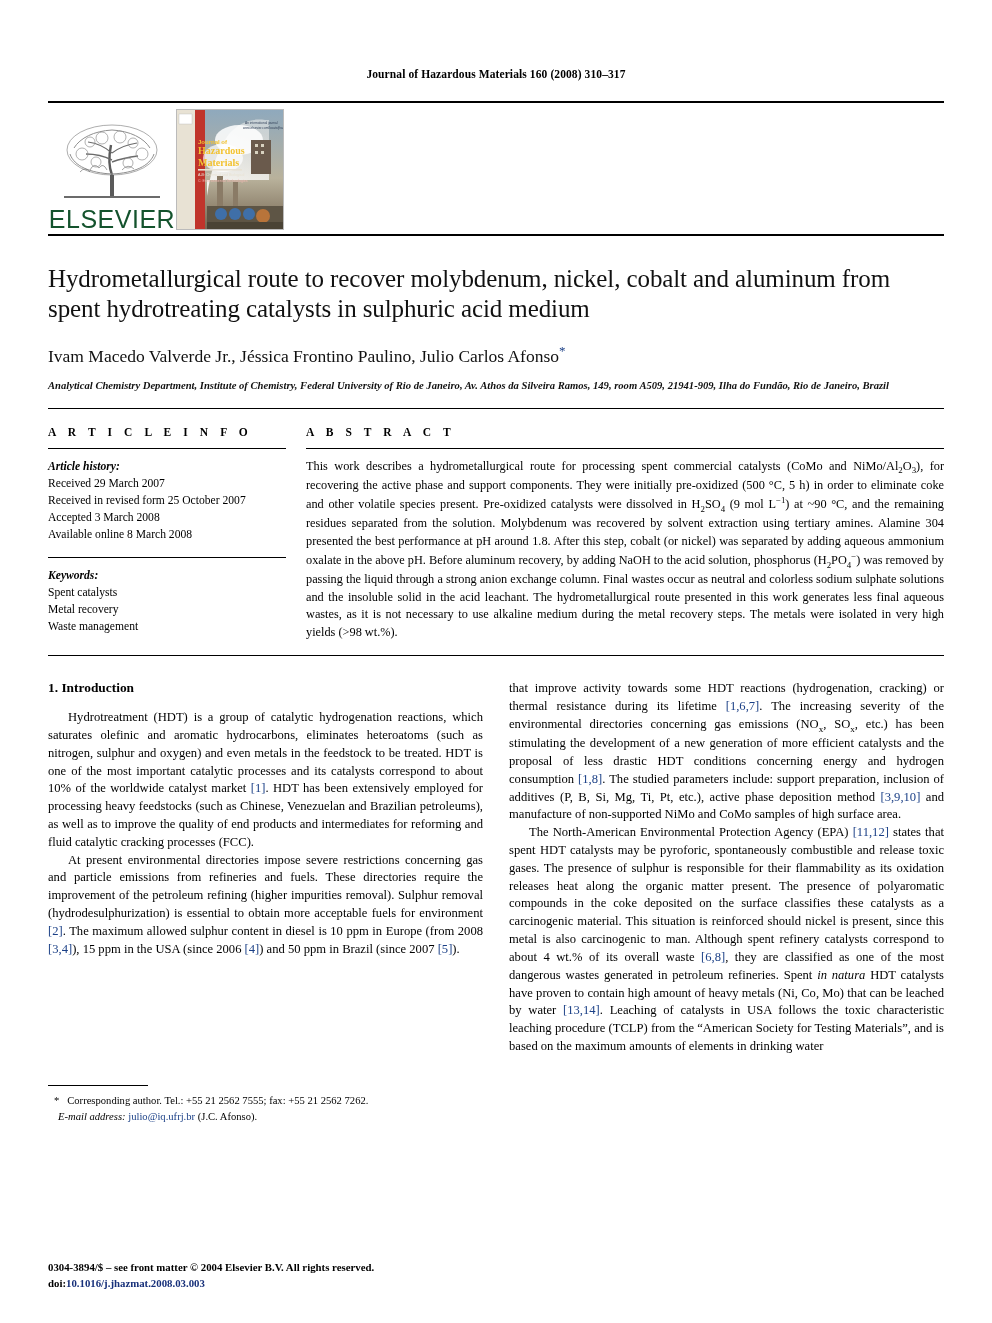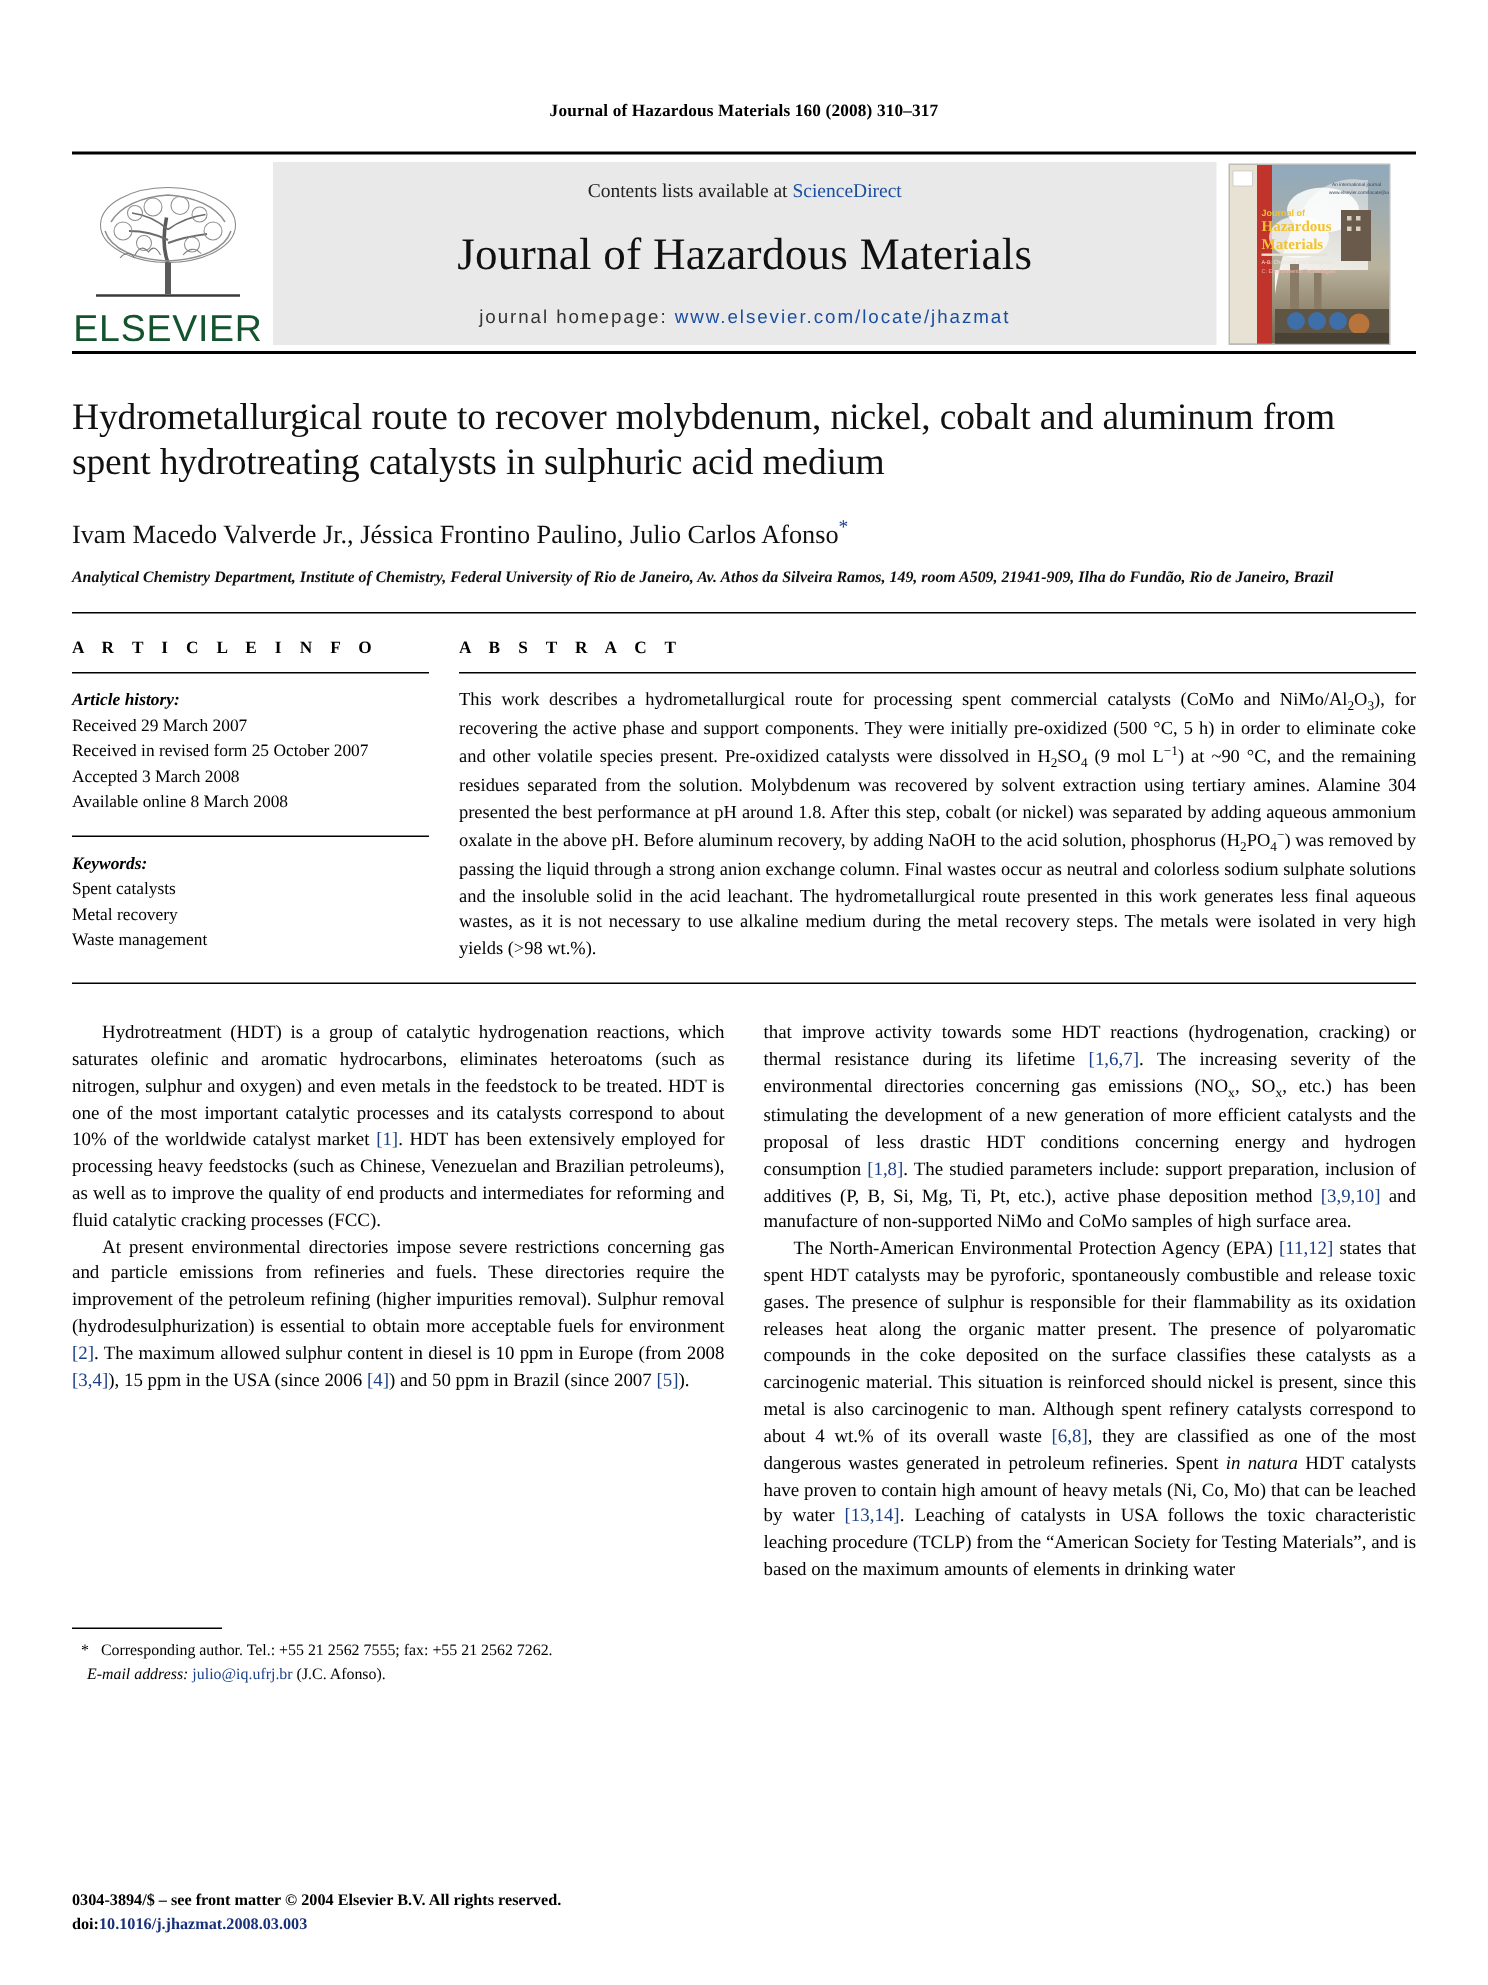--- a/index.html
+++ b/index.html
@@ -273,30 +273,20 @@
             <circle cx="68" cy="43" r="5" stroke="#8f8f8f"></circle>
             <path d="M30 50 q4 -8 9 -2 q4 -6 8 2" stroke="#7a7a7a"></path>
             <path d="M20 52 q5 -6 10 0" stroke="#7a7a7a"></path>
             <path d="M62 50 q6 -7 12 -1" stroke="#7a7a7a"></path>
           </g>
           <line x1="4" y1="77" x2="100" y2="77" stroke="#3a3a3a" stroke-width="1.6"></line>
         </svg>
         <div class="elsevier-word">ELSEVIER</div>
       </div>
 
-      <div class="journal-band">
-        <div class="contents-line">
-          <span>Contents lists available at </span><span class="sd-link">ScienceDirect</span>
-        </div>
-        <div class="journal-title-big">Journal of Hazardous Materials</div>
-        <div class="homepage-line">
-          <span>journal homepage:</span>
-          <span class="homepage-url">www.elsevier.com/locate/jhazmat</span>
-        </div>
-      </div>
 
       <div class="cover-thumb">
         <svg width="106" height="124" viewBox="0 0 106 124">
           <defs>
             <linearGradient id="sky" x1="0" y1="0" x2="0" y2="1">
               <stop offset="0%" stop-color="#8fa9bd"></stop>
               <stop offset="55%" stop-color="#b9b29c"></stop>
               <stop offset="100%" stop-color="#6f5f4a"></stop>
             </linearGradient>
             <linearGradient id="smoke" x1="0" y1="1" x2="0.3" y2="0">
@@ -387,20 +377,21 @@
         yields (&gt;98&nbsp;wt.%).
       </div>
     </div>
   </div>
 
   <div class="after-abstract-rule"></div>
 
   <div class="body-cols">
 
     <div class="bcol">
+      <h2 class="sec-head">1.  Introduction</h2>
 
       <p class="para">
         Hydrotreatment (HDT) is a group of catalytic hydrogenation
         reactions, which saturates olefinic and aromatic hydrocarbons,
         eliminates heteroatoms (such as nitrogen, sulphur and oxygen) and
         even metals in the feedstock to be treated. HDT is one of the most
         important catalytic processes and its catalysts correspond to about
         10% of the worldwide catalyst market <span class="ref">[1]</span>. HDT has been extensively
         employed for processing heavy feedstocks (such as Chinese,
         Venezuelan and Brazilian petroleums), as well as to improve the

